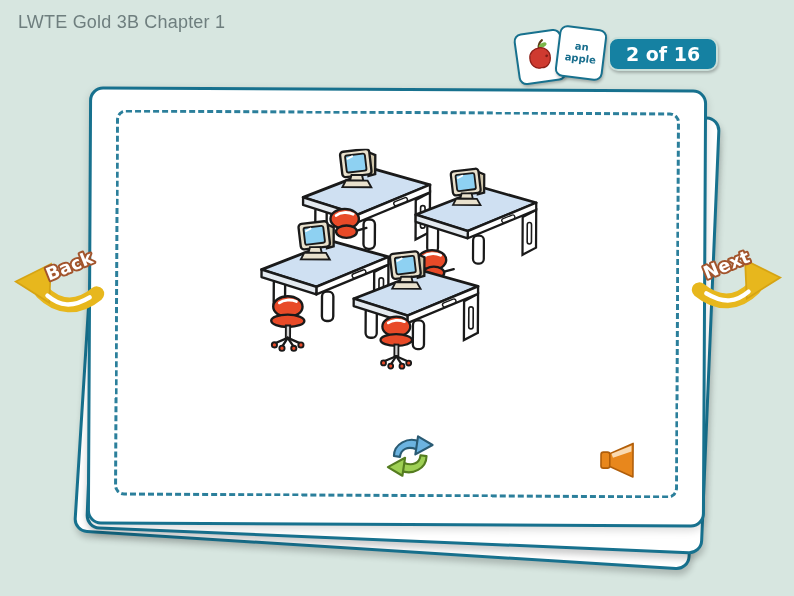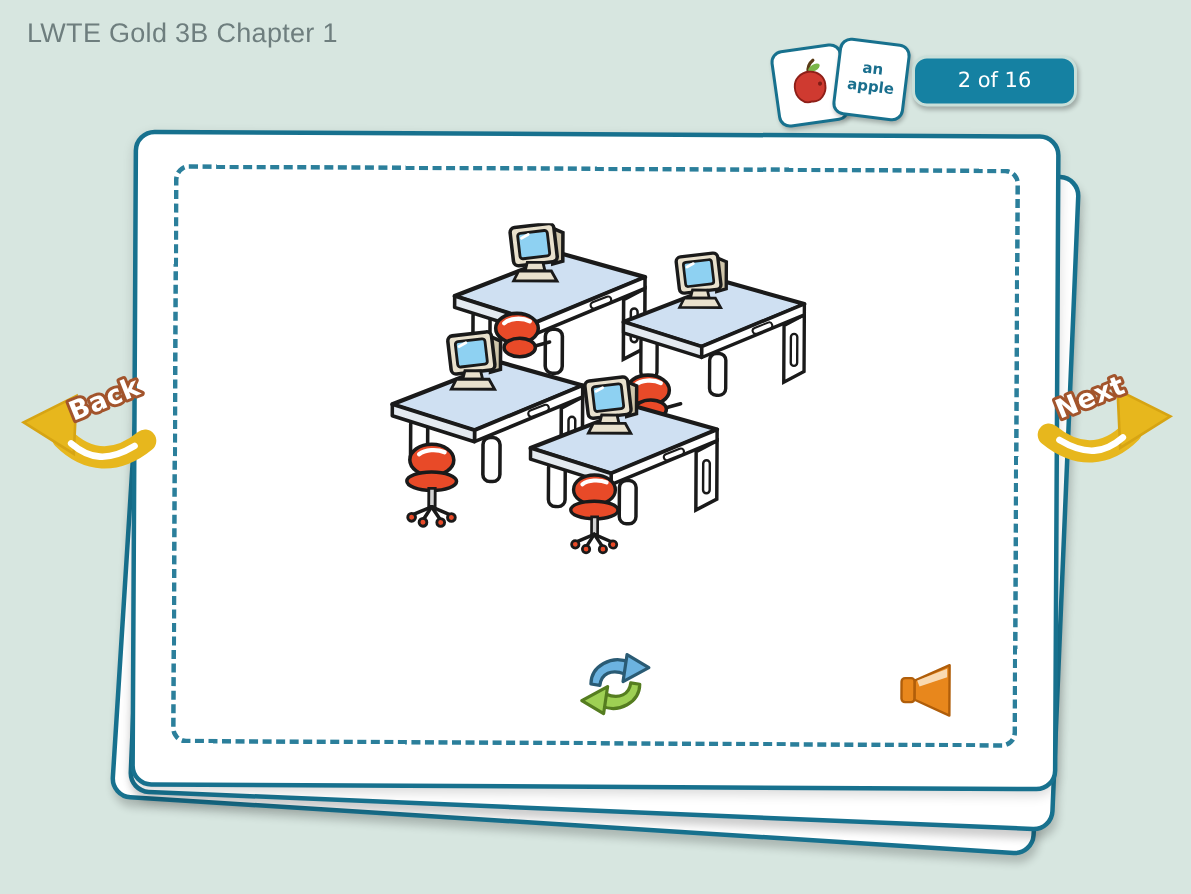--- a/index.html
+++ b/index.html
@@ -10,22 +10,22 @@
   .app-title{position:absolute;left:18px;top:12px;font-size:18px;color:#6e7e7e;letter-spacing:.2px;z-index:6;}
 
   .mini-card{position:absolute;width:44px;height:48px;background:#fff;border:2.5px solid #17718e;
     border-radius:8px;box-shadow:1px 2px 3px rgba(0,0,0,.25);z-index:6;display:flex;align-items:center;justify-content:center;}
   .apple-card{left:516px;top:31px;transform:rotate(-8deg);}
   .word-card{left:557px;top:27px;transform:rotate(7deg);}
   .word-card .txt{font-family:"DejaVu Sans",sans-serif;font-weight:bold;font-size:10px;color:#1a6f8e;
     text-align:center;line-height:1.2;}
 
   .counter-badge{position:absolute;left:608px;top:37px;height:30px;min-width:86px;background:#1581a2;
-    border:2px solid #c9dfd9;border-radius:10px;color:#fff;font-family:"DejaVu Sans",sans-serif;font-weight:normal;
-    font-size:14px;display:flex;align-items:center;justify-content:center;padding:0 10px;
+    border:2px solid #c9dfd9;border-radius:10px;color:#fff;font-family:"DejaVu Sans",sans-serif;font-weight:bold;
+    font-size:19px;display:flex;align-items:center;justify-content:center;padding:0 10px;
     box-shadow:1px 2px 3px rgba(0,0,0,.25);z-index:6;}
 
   
   .card{position:absolute;left:88px;top:88px;width:612px;height:432px;background:#fff;
     border:3px solid #17718e;border-radius:14px;}
   .card-back2{transform:translate(-2px,26px) rotate(3.6deg);z-index:1;box-shadow:2px 5px 6px rgba(0,0,0,.2);}
   .card-back1{transform:translate(6px,16px) rotate(2.4deg);z-index:2;box-shadow:2px 5px 6px rgba(0,0,0,.2);}
   .card-main{transform:rotate(.3deg);z-index:3;box-shadow:0 3px 8px rgba(0,0,0,.15);}
   .dashed-frame{position:absolute;left:24px;top:20px;right:24px;bottom:26px;
     border:3.5px dashed #2b7f9b;border-radius:10px;}

